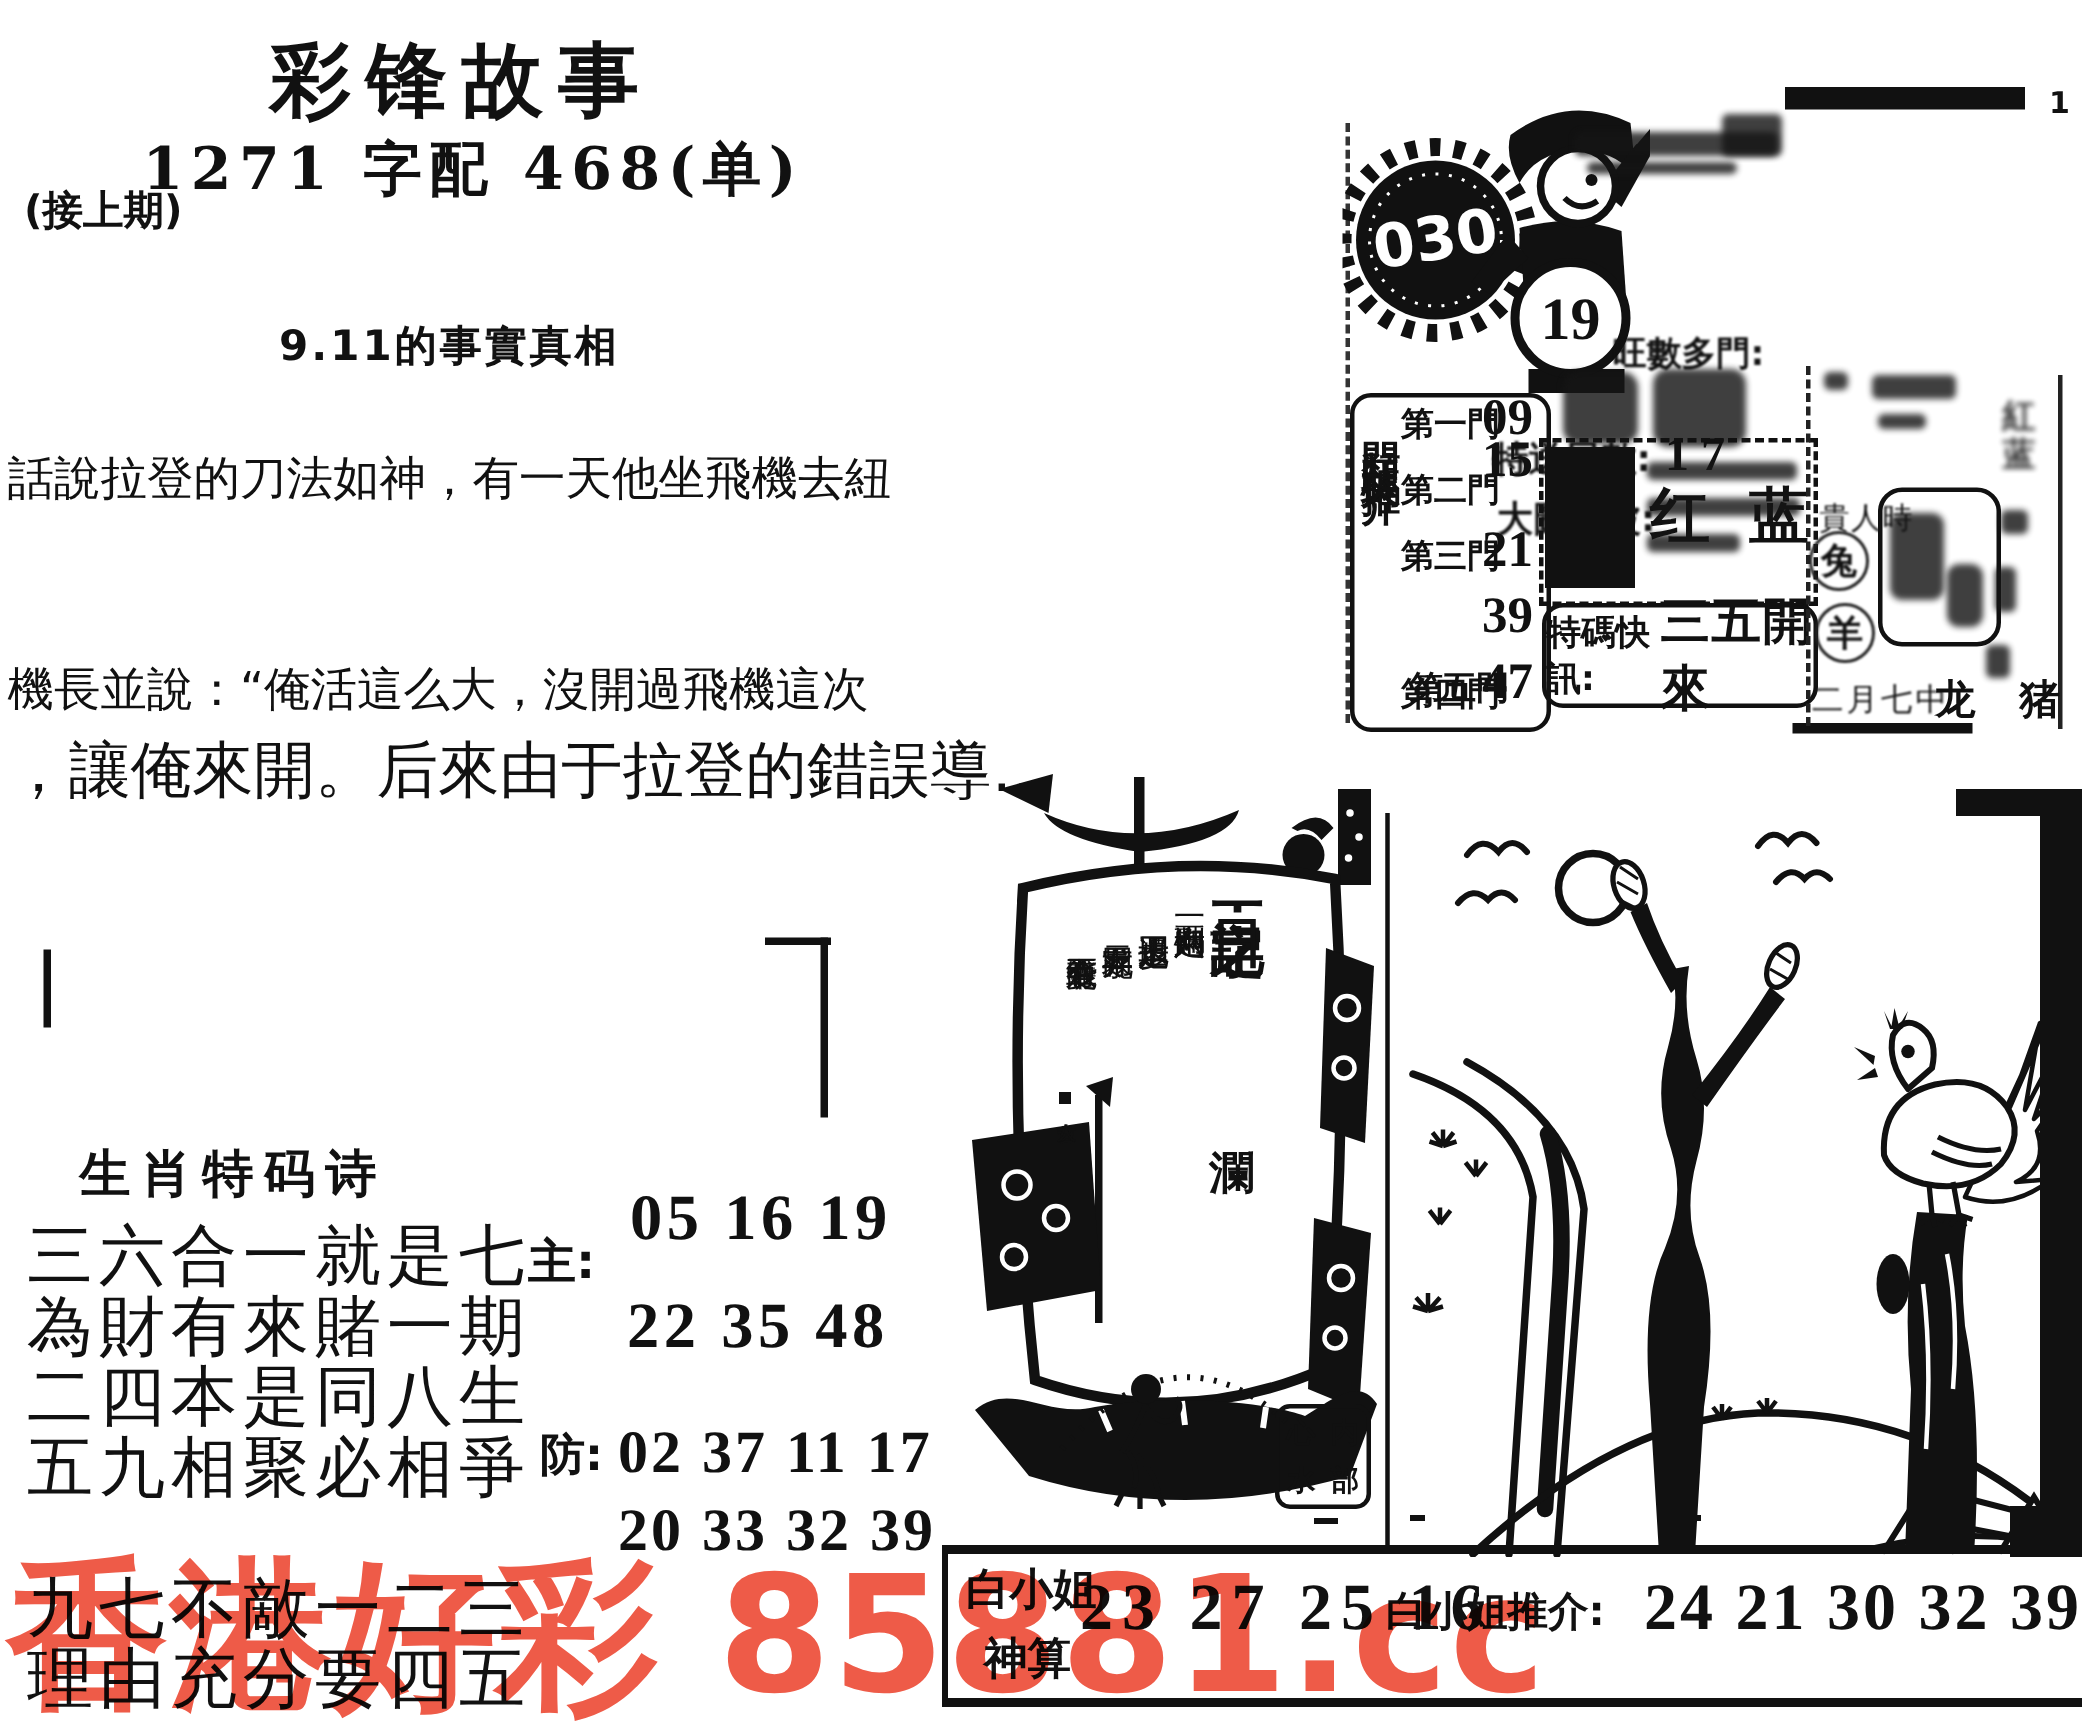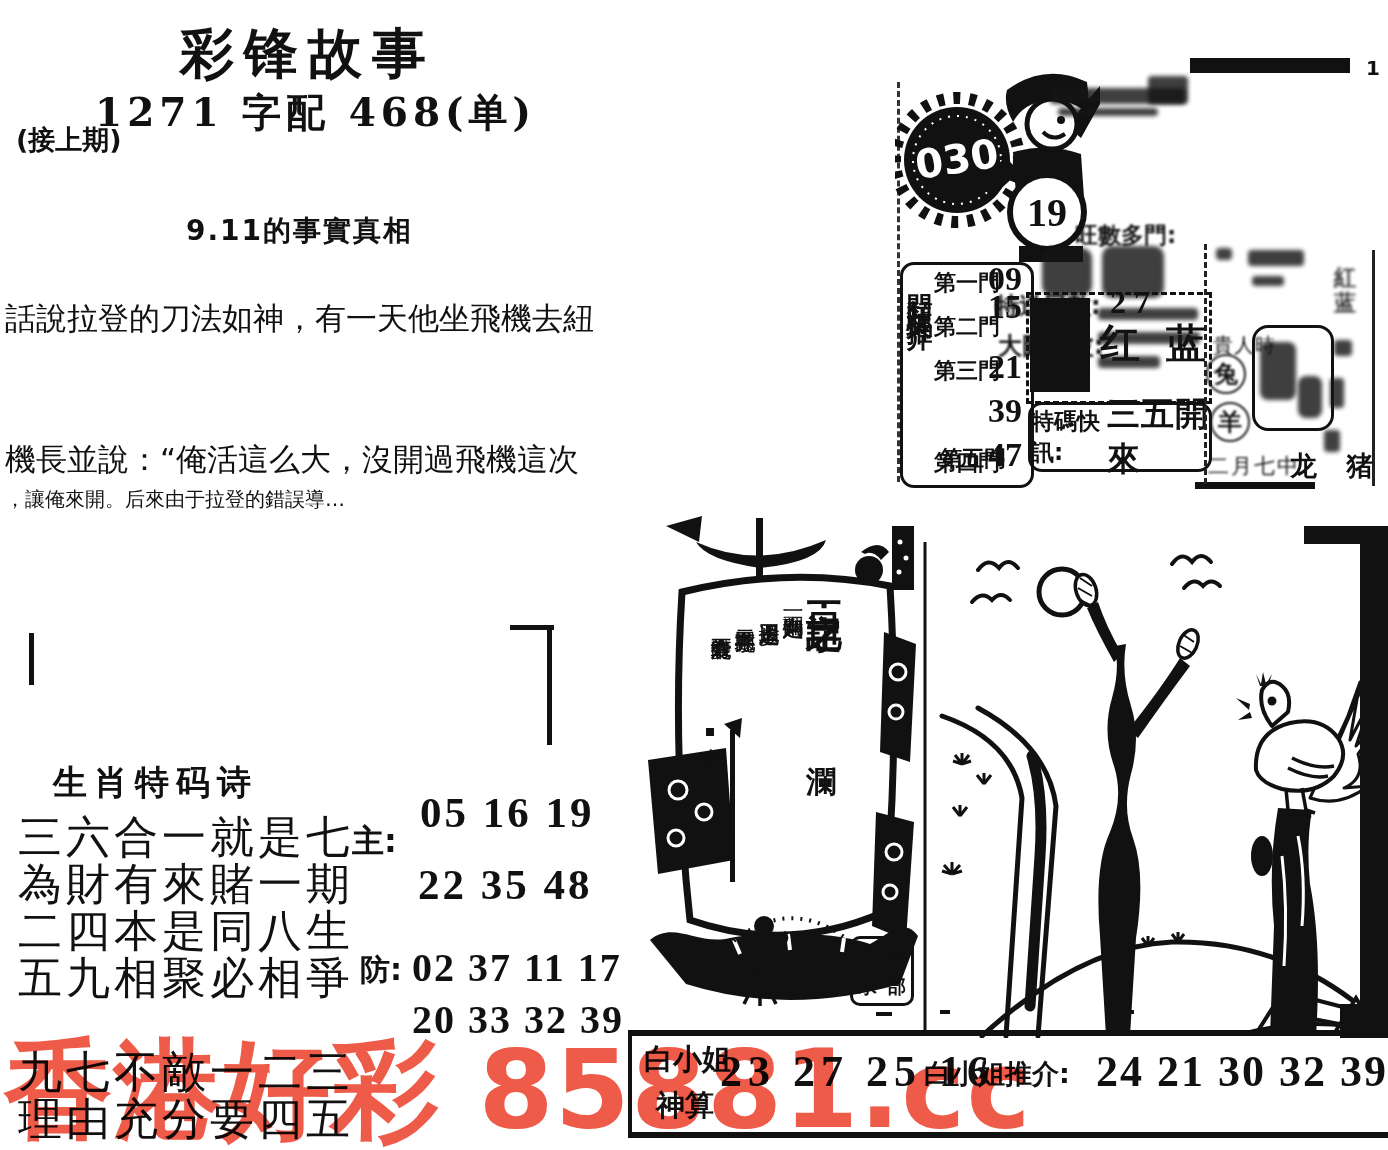--- a/index.html
+++ b/index.html
@@ -27,21 +27,21 @@
 
 <div id="page">
 
   <div class="abs b" style="left:180px;top:18px;font-size:54px;letter-spacing:10px;">彩锋故事</div>
   <div class="abs b serif" style="left:95px;top:86px;font-size:39px;letter-spacing:5px;">1271 字配 468(单)</div>
   <div class="abs b" style="left:16px;top:122px;font-size:27px;">(接上期)</div>
   <div class="abs b" style="left:186px;top:212px;font-size:28px;letter-spacing:2px;">9.11的事實真相</div>
 
   <div class="abs" style="left:5px;top:298px;font-size:31px;">話說拉登的刀法如神，有一天他坐飛機去紐</div>
   <div class="abs" style="left:5px;top:439px;font-size:31px;">機長並說：“俺活這么大，沒開過飛機這次</div>
-  <div class="abs" style="left:5px;top:486px;font-size:20px;text-align:center;">，讓俺來開。后來由于拉登的錯誤導…</div>
+  <div class="abs" style="left:5px;top:486px;font-size:41px;text-align:center;">，讓俺來開。后來由于拉登的錯誤導…</div>
 
   <div class="abs" style="left:29px;top:633px;width:5px;height:52px;background:#111;"></div>
   <div class="abs" style="left:510px;top:625px;width:44px;height:5px;background:#111;"></div>
   <div class="abs" style="left:547px;top:625px;width:5px;height:120px;background:#111;"></div>
 
   <div class="abs b" style="left:53px;top:760px;font-size:34px;letter-spacing:7px;">生肖特码诗</div>
   <div class="abs serif" style="left:18px;top:808px;font-size:44px;letter-spacing:4px;">三六合一就是七</div>
   <div class="abs serif" style="left:18px;top:855px;font-size:44px;letter-spacing:4px;">為財有來賭一期</div>
   <div class="abs serif" style="left:18px;top:902px;font-size:44px;letter-spacing:4px;">二四本是同八生</div>
   <div class="abs serif" style="left:18px;top:949px;font-size:44px;letter-spacing:4px;">五九相聚必相爭</div>
@@ -81,21 +81,21 @@
 
   <div class="sm" style="left:1050px;top:88px;width:135px;height:16px;"></div>
   <div class="sm" style="left:1148px;top:76px;width:40px;height:28px;"></div>
   <div class="sm" style="left:1058px;top:108px;width:100px;height:8px;"></div>
 
   <div class="abs b bl" style="left:1075px;top:220px;font-size:23px;">旺數多門:</div>
   <div class="sm" style="left:1042px;top:248px;width:50px;height:48px;border-radius:10px;"></div>
   <div class="sm" style="left:1102px;top:246px;width:62px;height:52px;border-radius:10px;"></div>
 
   <div class="abs b bl" style="left:995px;top:290px;font-size:24px;">特送尾數:</div>
-  <div class="abs numf" style="left:1110px;top:284px;font-size:32px;">2 7</div>
+  <div class="abs numf" style="left:1110px;top:284px;font-size:32px;">1 7</div>
 
   <div class="abs b bl" style="left:998px;top:330px;font-size:24px;">大圖色波:</div>
   <div class="abs b serif" style="left:1100px;top:316px;font-size:40px;letter-spacing:6px;">红 蓝</div>
 
   <div class="gatebox" style="left:900px;top:262px;width:128px;height:220px;"></div>
   <div class="abs b vt" style="left:903px;top:274px;height:200px;font-size:26px;letter-spacing:6px;">門類旺碼推介</div>
   <div class="abs b" style="left:934px;top:268px;font-size:22px;">第一門</div>
   <div class="abs numf" style="left:988px;top:260px;font-size:34px;">09</div>
   <div class="abs b" style="left:934px;top:312px;font-size:22px;">第二門</div>
   <div class="abs numf" style="left:988px;top:288px;font-size:34px;">15</div>

